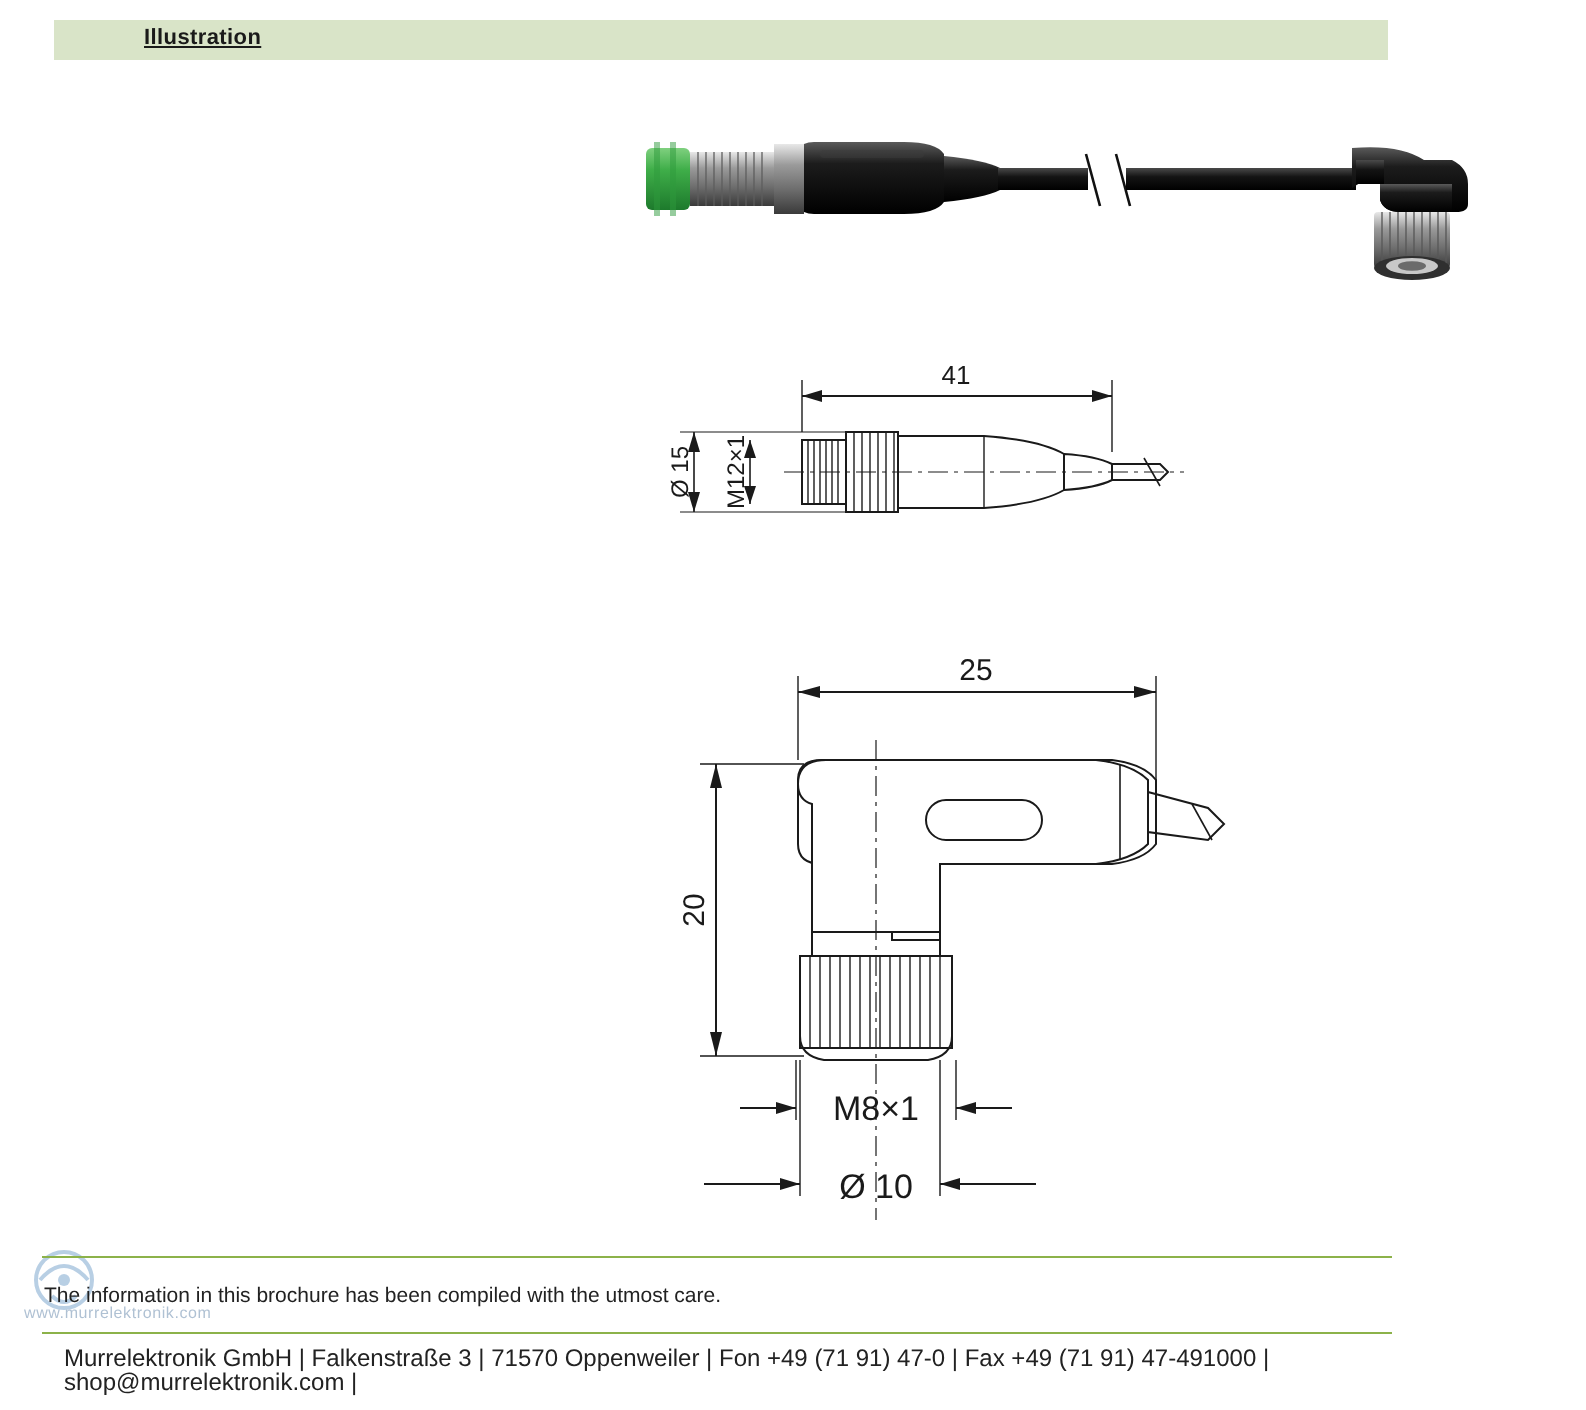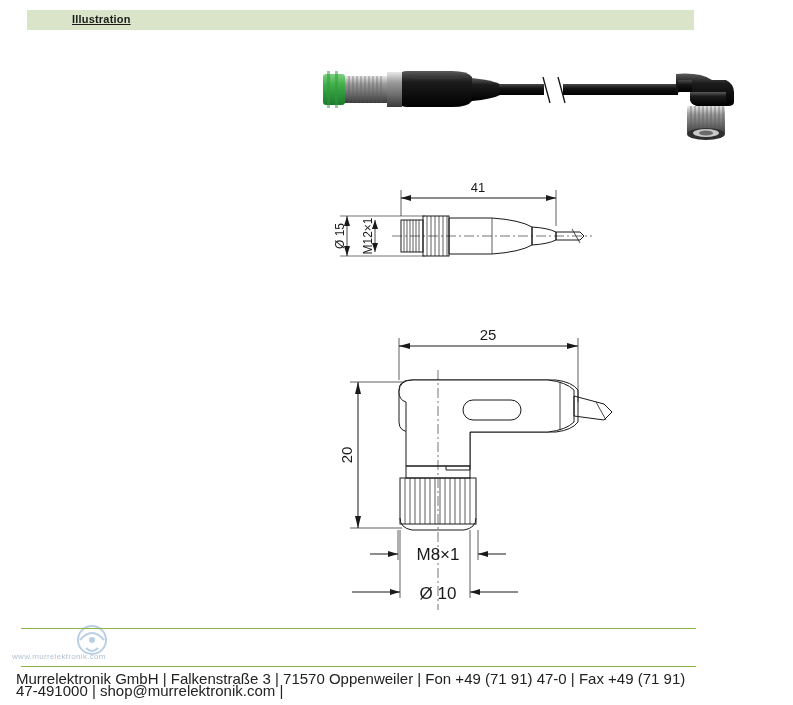--- a/index.html
+++ b/index.html
@@ -65,38 +65,37 @@
     position: absolute;
     left: 22px;
     top: 641px;
     width: 672px;
     font-size: 10.5px;
     color: #222;
     line-height: 14px;
   }
   .footer-address {
     position: absolute;
-    left: 16px;
+    left: 32px;
     top: 673px;
     width: 680px;
-    font-size: 15px;
+    font-size: 12px;
     color: #222;
     line-height: 12px;
   }
 
   
   .watermark {
     position: absolute;
     left: 12px;
     top: 622px;
     width: 120px;
     height: 60px;
     opacity: 0.55;
     pointer-events: none;
-    text-align: right;
   }
   .watermark .wm-text {
     position: absolute;
     left: 0px;
     top: 30px;
     font-size: 8px;
     color: #6f8fb0;
     letter-spacing: 0.3px;
   }
 </style>
@@ -328,17 +327,18 @@
     <circle cx="20" cy="18" r="14" fill="none" stroke="#7fa8cf" stroke-width="2"></circle>
     <path d="M8 18 Q20 4 32 18" fill="none" stroke="#7fa8cf" stroke-width="2"></path>
     <path d="M14 26 Q20 32 26 26" fill="none" stroke="#7fa8cf" stroke-width="2"></path>
     <circle cx="20" cy="18" r="3" fill="#7fa8cf"></circle>
   </svg>
   <div class="wm-text">www.murrelektronik.com</div>
 </div>
 
 <div class="footer-rule-top"></div>
 <div class="footer-note">
+  <div>The information in this brochure has been compiled with the utmost care.</div>
 </div>
 <div class="footer-rule-mid"></div>
 <div class="footer-address">
   <div>Murrelektronik GmbH | Falkenstraße 3 | 71570 Oppenweiler | Fon +49 (71 91) 47-0 | Fax +49 (71 91) 47-491000 | shop@murrelektronik.com |</div>
 </div>
 
 </body></html>

